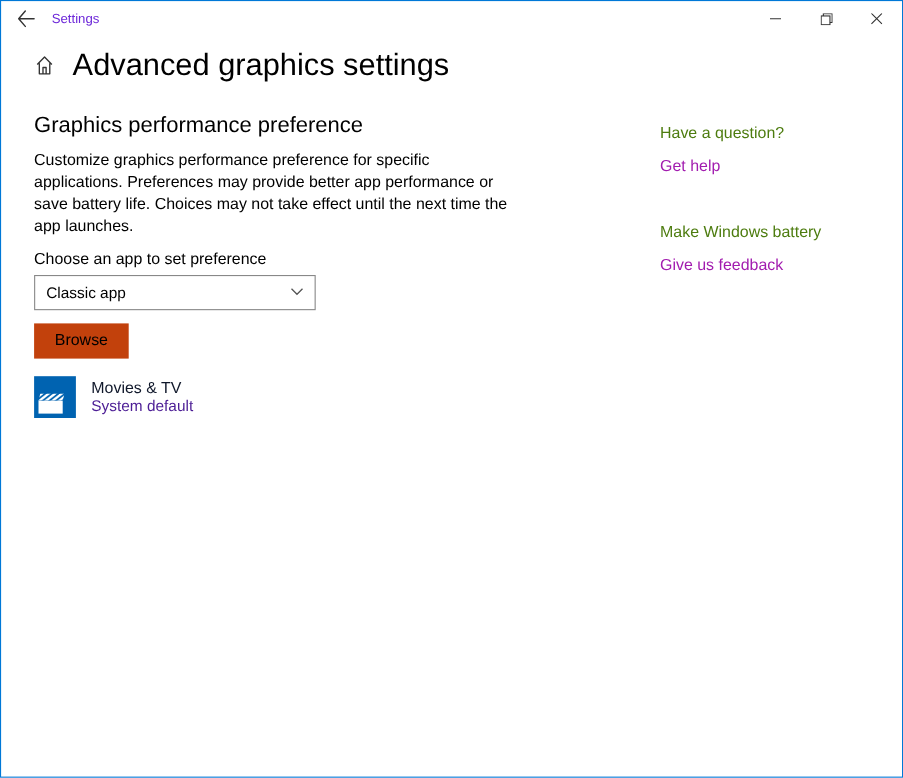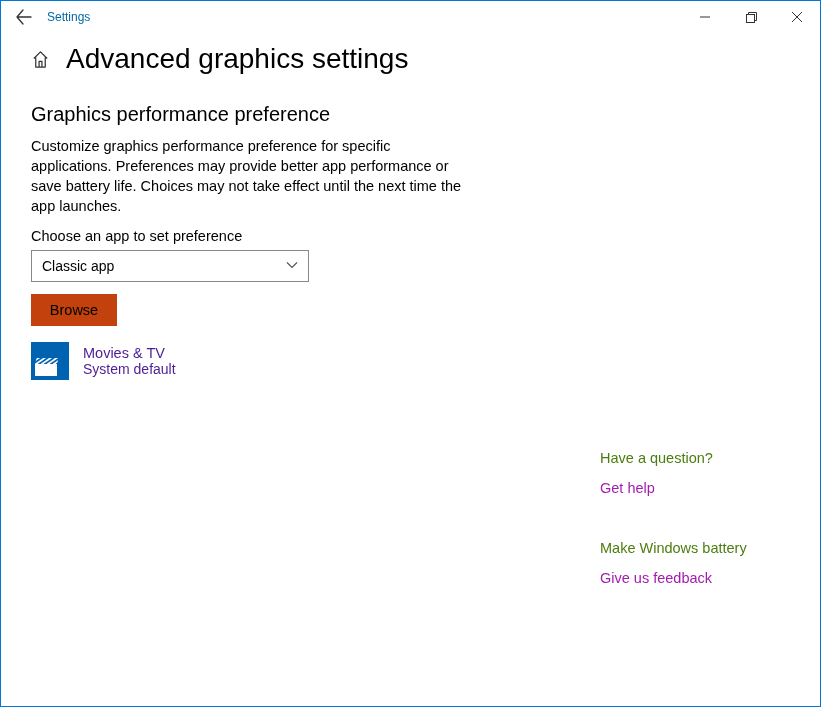--- a/index.html
+++ b/index.html
@@ -25,40 +25,39 @@
     width: 30px;
     display: flex;
     align-items: center;
     justify-content: center;
     cursor: pointer;
     font-size: 18px;
     color: #333;
   }
   .titlebar .title {
     font-size: 12px;
-    color: #0369a1;
+    color: #6d28d9;
     margin-left: 8px;
   }
   .wincontrols {
     margin-left: auto;
     display: flex;
   }
   .wincontrols .ctl {
     width: 46px;
     height: 32px;
     display: flex;
     align-items: center;
     justify-content: center;
     cursor: pointer;
     color: #333;
   }
   .content {
     display: flex;
     padding: 10px 30px 20px 30px;
-    flex-direction: column;
   }
   .hdr-row {
     display: flex;
     align-items: center;
     margin-bottom: 28px;
   }
   .home-icon {
     margin-right: 16px;
     display: flex;
     align-items: center;
@@ -85,21 +84,21 @@
     color: #000000;
     line-height: 20px;
     max-width: 440px;
   }
   .choose-label {
     margin-top: 12px;
     margin-bottom: 6px;
     font-size: 14.5px;
   }
   .dropdown {
-    width: 278px;
+    width: 256px;
     height: 32px;
     border: 1px solid #888;
     display: flex;
     align-items: center;
     padding: 0 10px;
     cursor: pointer;
     justify-content: space-between;
     background: #fff;
   }
   .dropdown .chev {
@@ -144,21 +143,21 @@
   }
   .clapper-bot {
     flex: 1;
     background: #fff;
   }
   .app-meta {
     margin-left: 14px;
   }
   .app-name {
     font-size: 14.5px;
-    color: #4c1d95;
+    color: #0f172a;
   }
   .app-sub {
     font-size: 14px;
     color: #4c1d95;
   }
   .highlight-box {
     border: 2px solid #e81123;
     margin-top: 80px;
     padding: 14px 14px 22px 14px;
     width: 501px;

